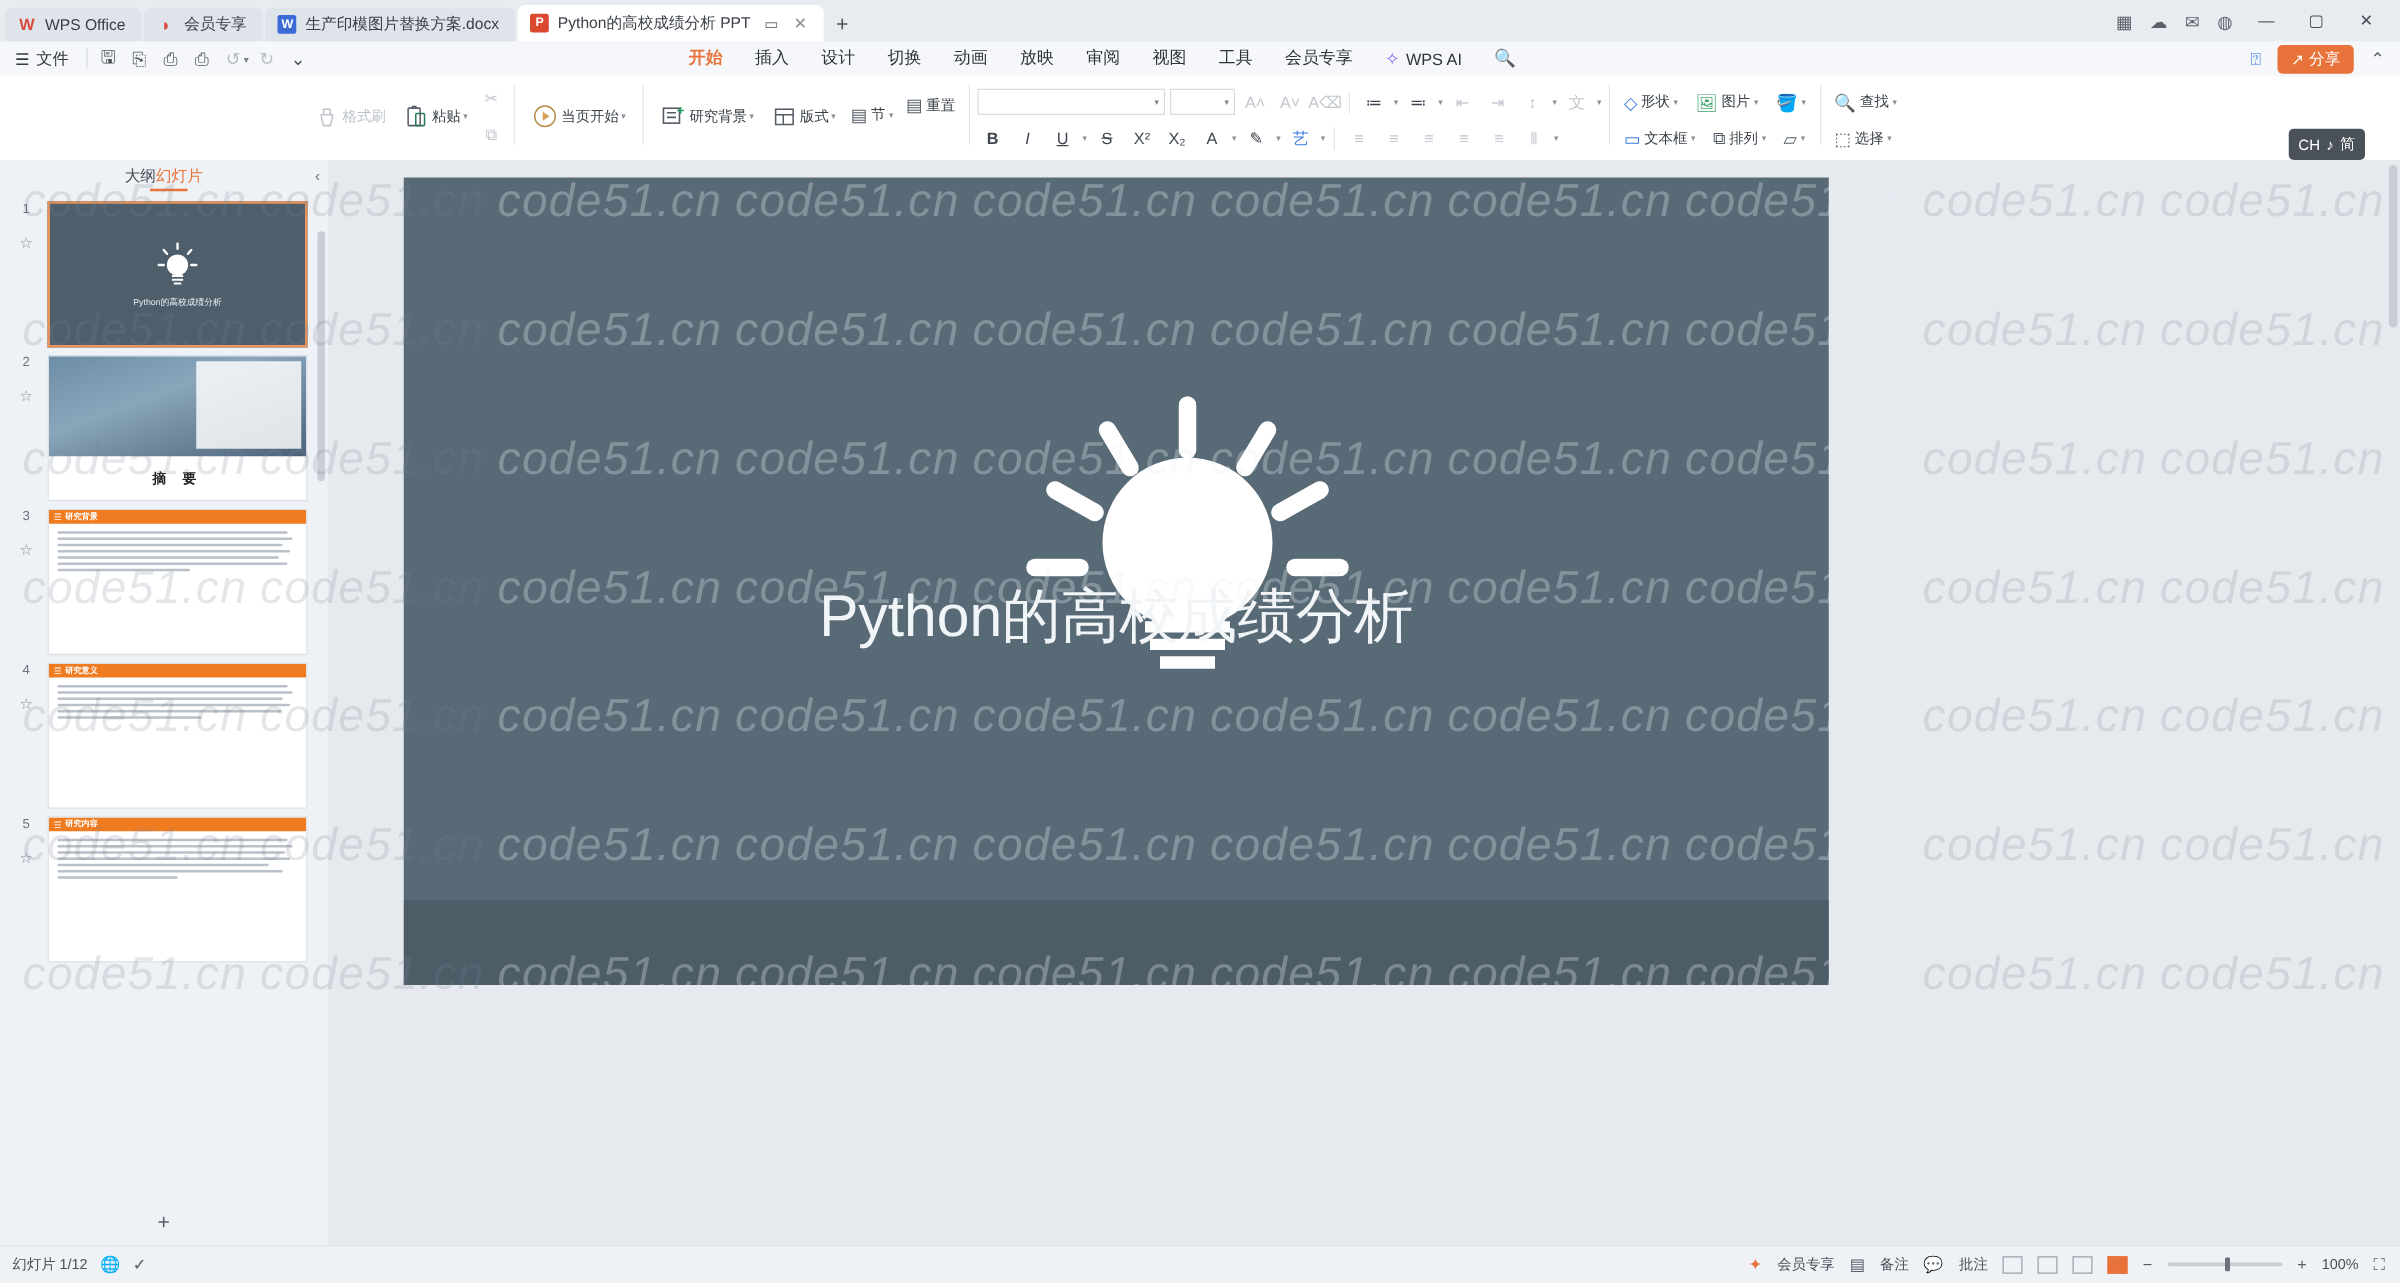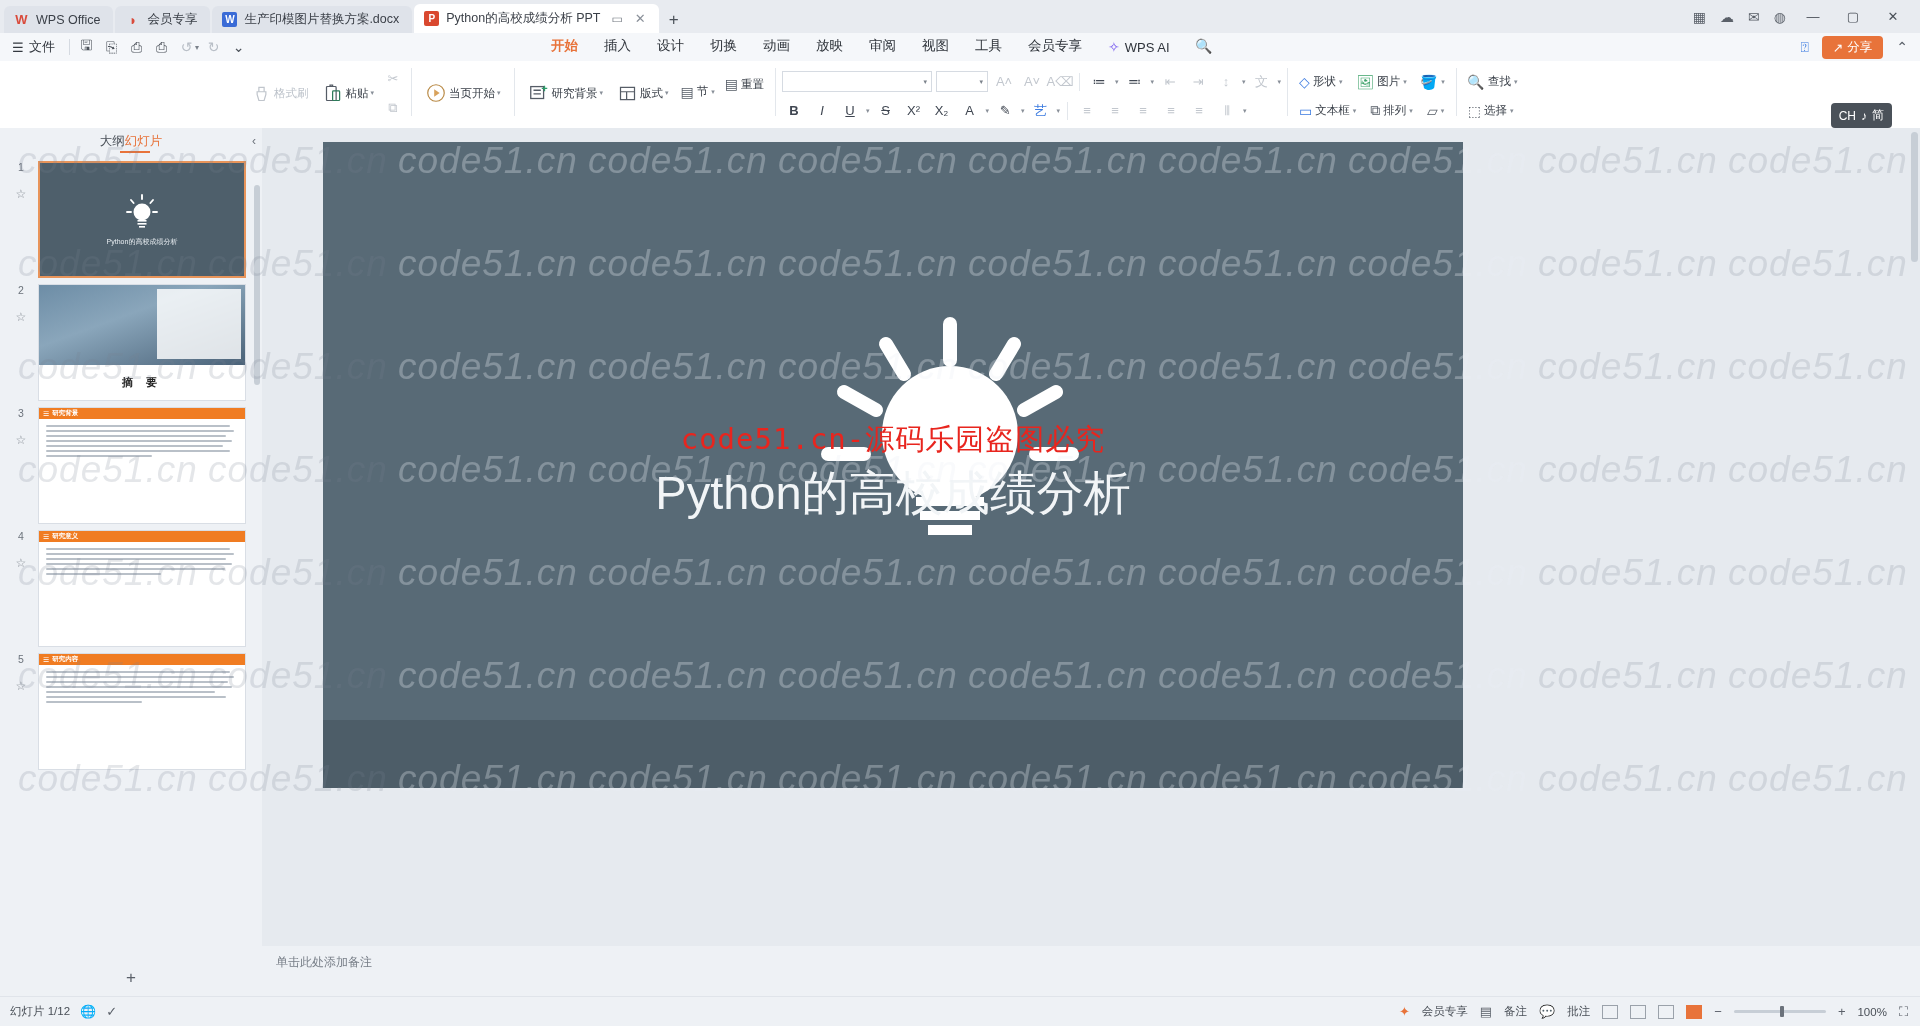--- a/index.html
+++ b/index.html
@@ -536,27 +536,23 @@
             <line x1="130" y1="12" x2="130" y2="48"></line>
             <line x1="66" y1="32" x2="84" y2="62"></line>
             <line x1="194" y1="32" x2="176" y2="62"></line>
             <line x1="24" y1="80" x2="56" y2="98"></line>
             <line x1="236" y1="80" x2="204" y2="98"></line>
             <line x1="8" y1="142" x2="44" y2="142"></line>
             <line x1="252" y1="142" x2="216" y2="142"></line>
           </g>
         </svg>
       </div>
-      <div class="red-wm">code51.cn-源码乐园盗图必究</div>
       <div class="slide-title">Python的高校成绩分析</div>
     </div>
     <div class="vscroll-stage"></div>
-    <div class="notes">
-      <span>单击此处添加备注</span>
-    </div>
   </div>
 
   <div class="ch-badge">
     <span>CH</span>
     <span>♪</span>
     <span>简</span>
   </div>
 
   <div class="statusbar">
     <div class="sb-left">

